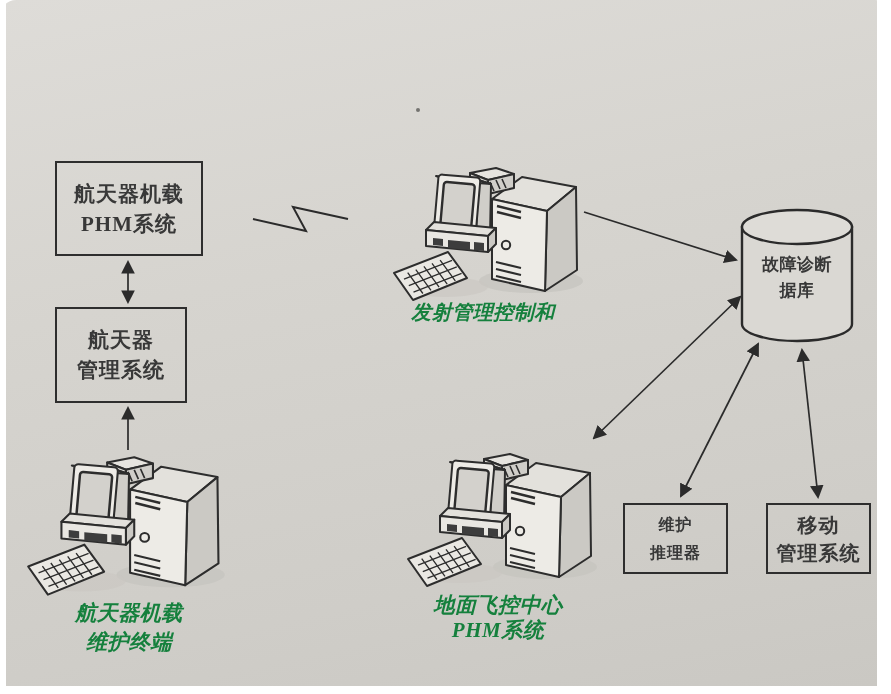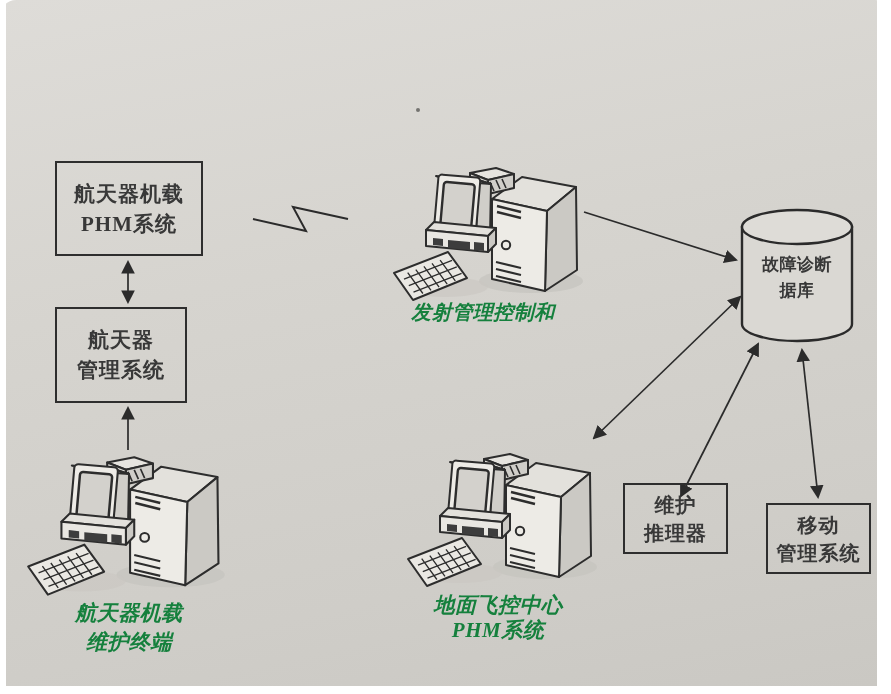--- a/index.html
+++ b/index.html
@@ -6,21 +6,21 @@
   .canvas{position:relative;width:891px;height:694px;background:#ffffff;overflow:hidden;
           font-family:"Liberation Serif","DejaVu Serif",serif;border-radius:16px;}
   .page-bg{position:absolute;left:6px;top:0;right:14px;bottom:8px;
            background:linear-gradient(168deg,#dedcd8 0%,#d6d4cf 38%,#cfcdc8 78%,#cac8c3 100%);}
   .art{position:absolute;left:0;top:0;}
   .node-box{position:absolute;border:2px solid #2e2e2e;box-sizing:border-box;
             display:flex;flex-direction:column;align-items:center;justify-content:center;
             color:#383838;font-weight:bold;text-align:center;}
   .box-a{left:55px;top:161px;width:148px;height:95px;font-size:21px;line-height:30px;letter-spacing:1px;}
   .box-b{left:55px;top:307px;width:132px;height:96px;font-size:21px;line-height:30px;letter-spacing:1px;}
-  .box-c{left:623px;top:483px;width:105px;height:71px;font-size:20px;line-height:28px;letter-spacing:1px;}
+  .box-c{left:623px;top:503px;width:105px;height:71px;font-size:16px;line-height:28px;letter-spacing:1px;}
   .box-d{left:766px;top:503px;width:105px;height:71px;font-size:20px;line-height:28px;letter-spacing:1px;}
   .caption{position:absolute;text-align:center;color:#15803d;font-weight:bold;font-style:italic;}
   .cap-launch{left:383px;top:299px;width:200px;font-size:20px;line-height:26px;letter-spacing:0.5px;}
   .cap-ground{left:398px;top:593px;width:200px;font-size:21px;line-height:25px;letter-spacing:0.5px;text-align:center;}
   .cap-onboard{left:29px;top:599px;width:200px;font-size:21px;line-height:29px;letter-spacing:0.5px;}
   .db-label{position:absolute;left:744px;top:252px;width:106px;text-align:center;
             color:#383838;font-weight:bold;font-size:17px;line-height:26px;letter-spacing:0.5px;}
   .speck{position:absolute;left:416px;top:108px;width:4px;height:4px;border-radius:50%;
          background:#5a5a58;opacity:.8;}
   .lbl-line{white-space:nowrap;}

